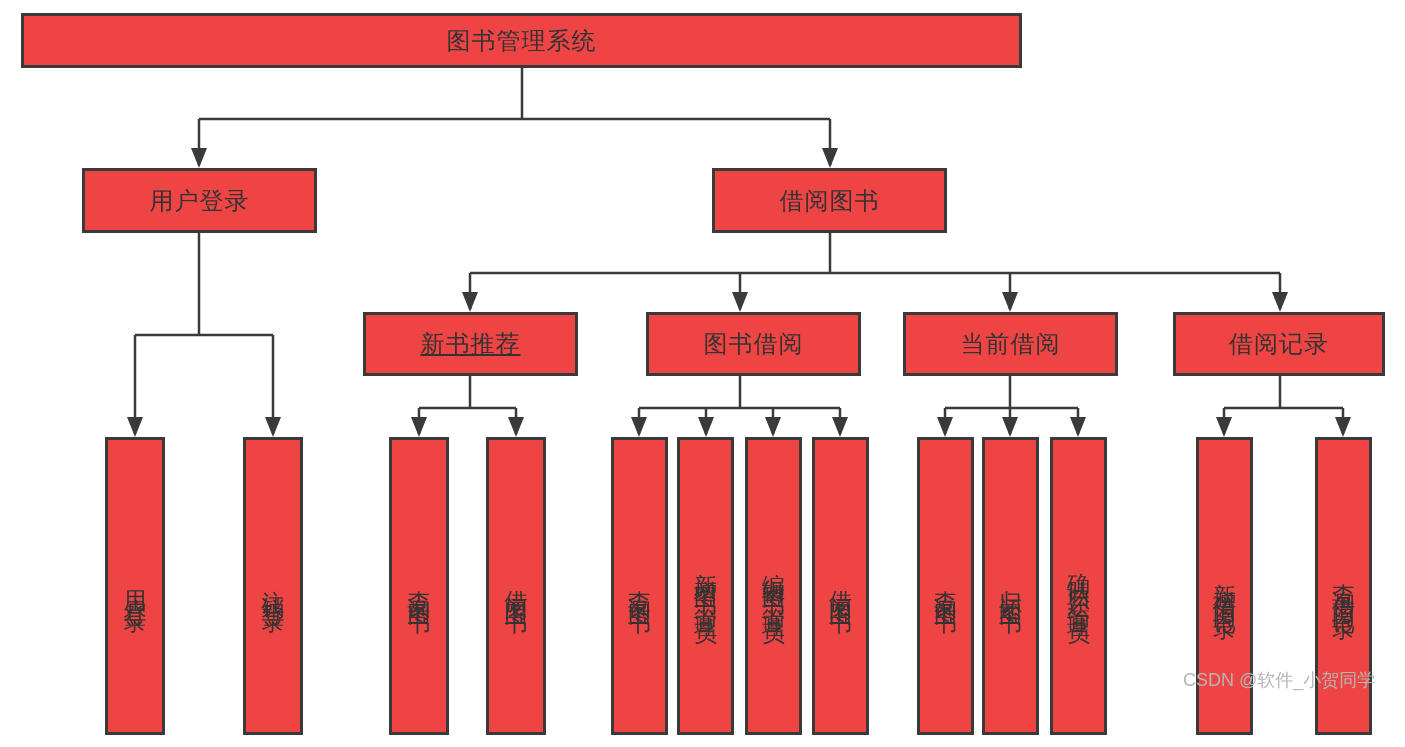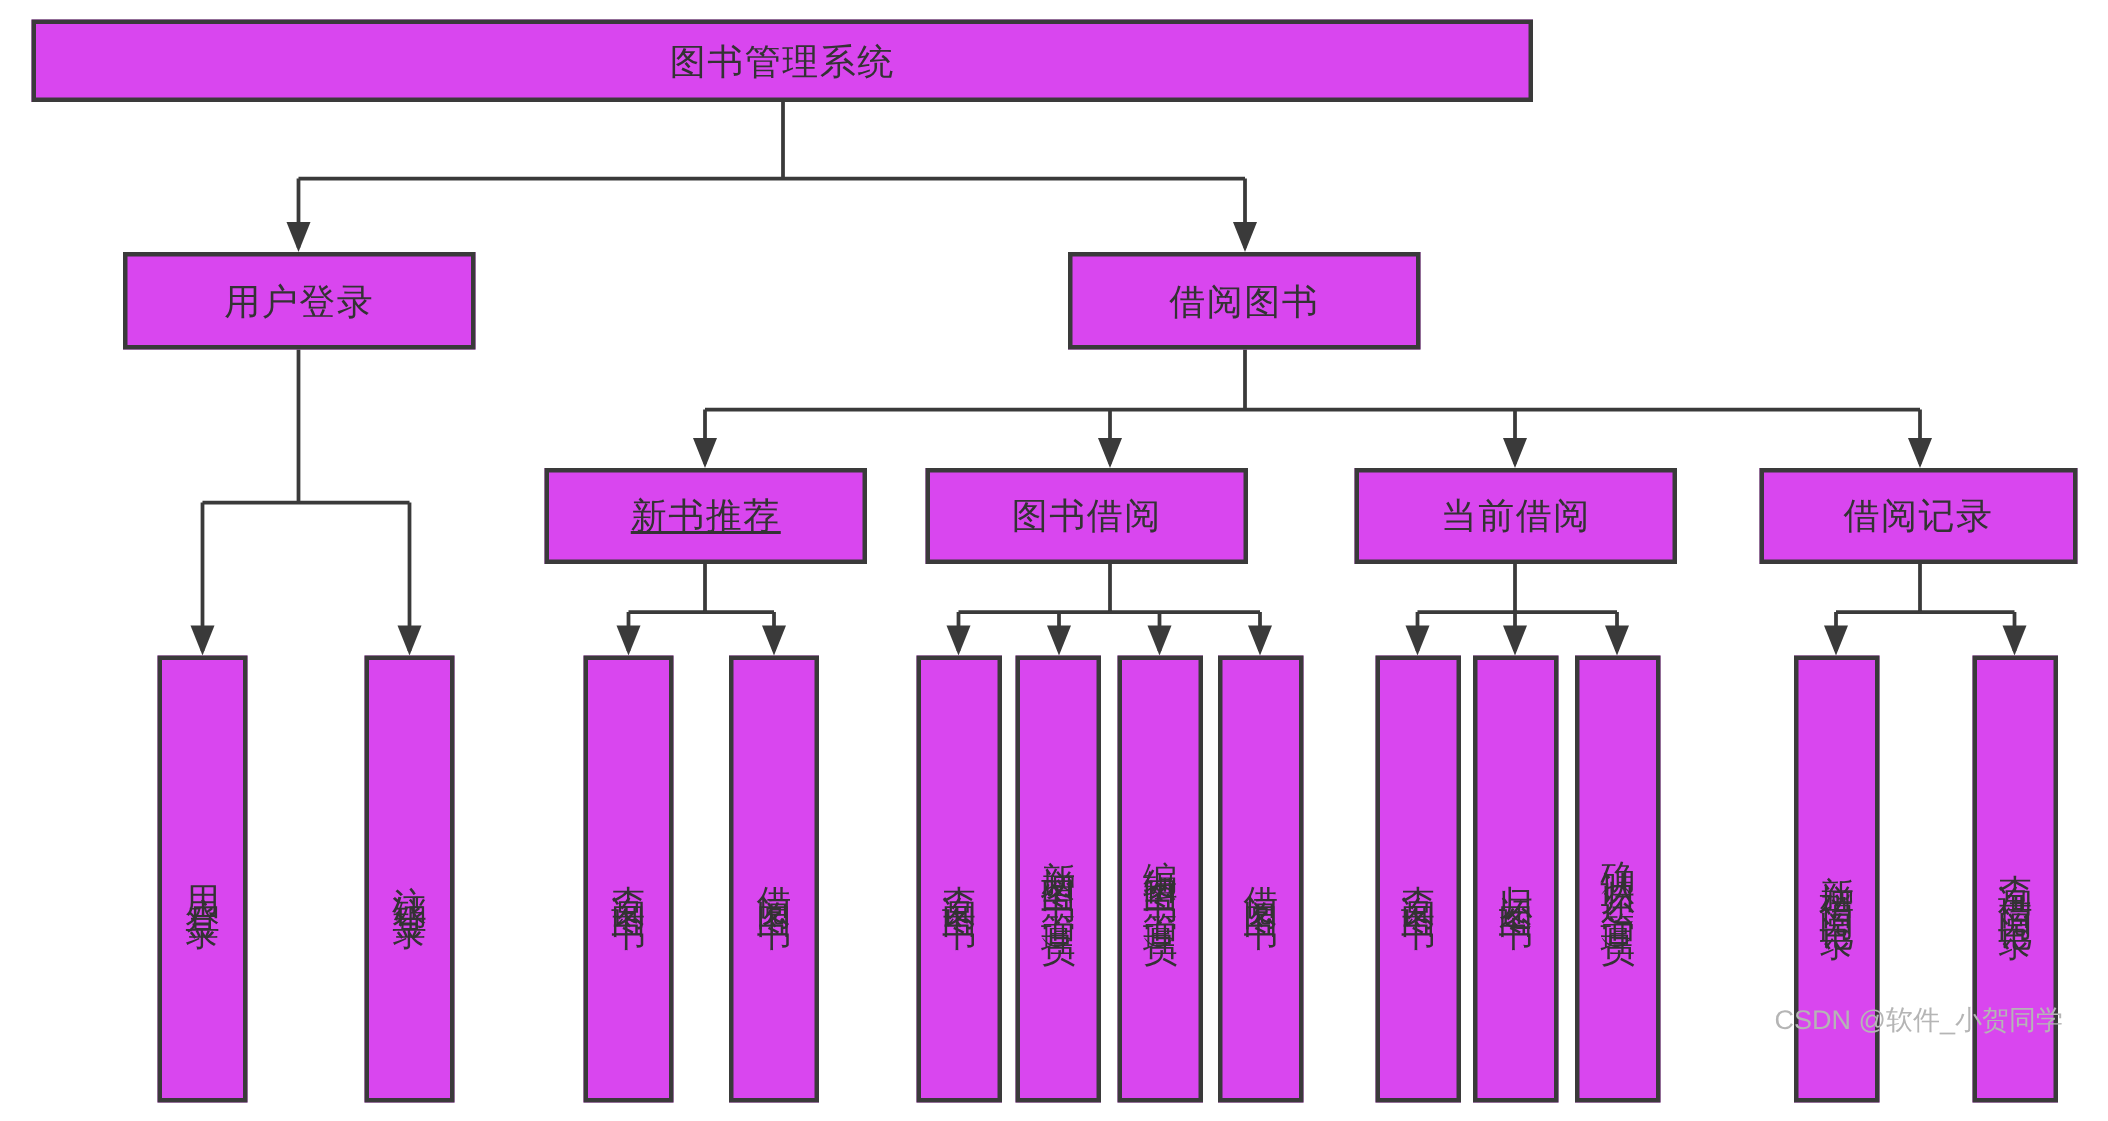--- a/index.html
+++ b/index.html
@@ -19,21 +19,21 @@
     position: absolute;
     left: 0;
     top: 0;
     width: 1405px;
     height: 747px;
   }
   .node {
     position: absolute;
     box-sizing: border-box;
     border: 3px solid #3a3a3a;
-    background: #d946ef;
+    background: #ef4444;
     display: flex;
     align-items: center;
     justify-content: center;
     color: #333333;
   }
   .node .hlabel {
     font-size: 24px;
     letter-spacing: 1px;
     white-space: nowrap;
   }
@@ -99,21 +99,21 @@
   <div class="node" style="left:82px; top:168px; width:235px; height:65px;">
     <span class="hlabel">用户登录</span>
   </div>
   <div class="node" style="left:712px; top:168px; width:235px; height:65px;">
     <span class="hlabel">借阅图书</span>
   </div>
 
   <div class="node" style="left:363px; top:312px; width:215px; height:64px;text-decoration:underline;">
     <span class="hlabel">新书推荐</span>
   </div>
-  <div class="node" style="left:617px; top:312px; width:215px; height:64px;">
+  <div class="node" style="left:646px; top:312px; width:215px; height:64px;">
     <span class="hlabel">图书借阅</span>
   </div>
   <div class="node" style="left:1173px; top:312px; width:212px; height:64px;">
     <span class="hlabel">借阅记录</span>
   </div>
   <div class="node" style="left:903px; top:312px; width:215px; height:64px;">
     <span class="hlabel">当前借阅</span>
   </div>
 
   <div class="node leaf" style="left:105px; top:437px; width:60px; height:298px;">

